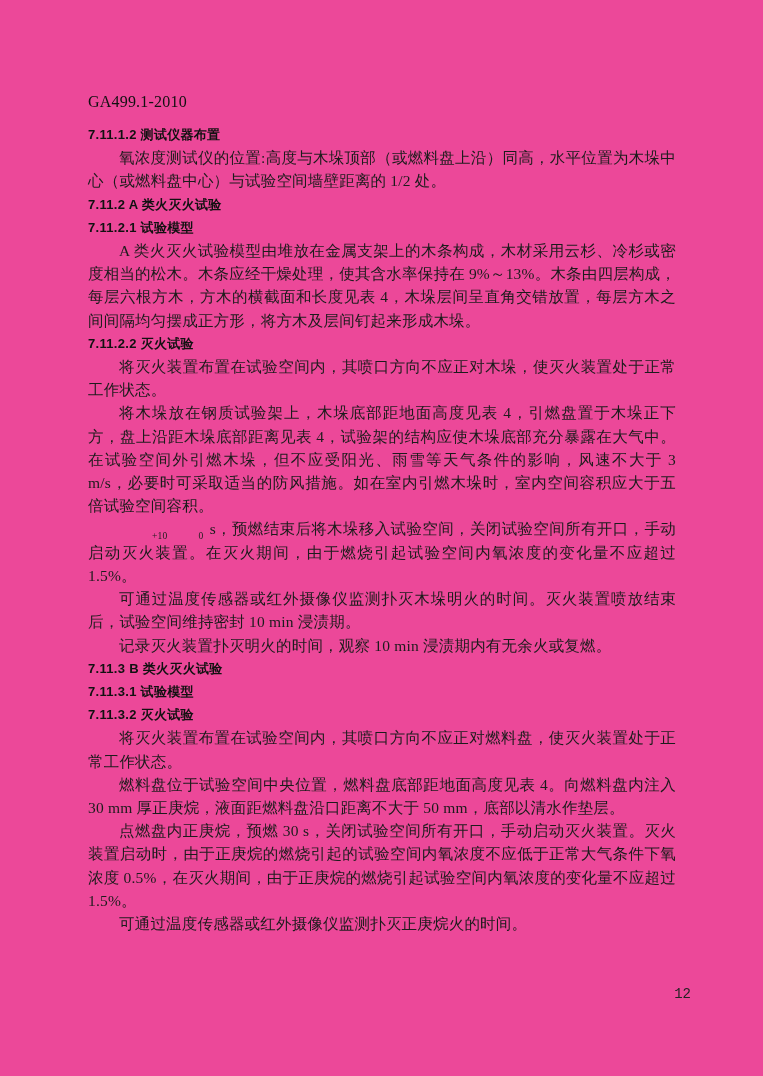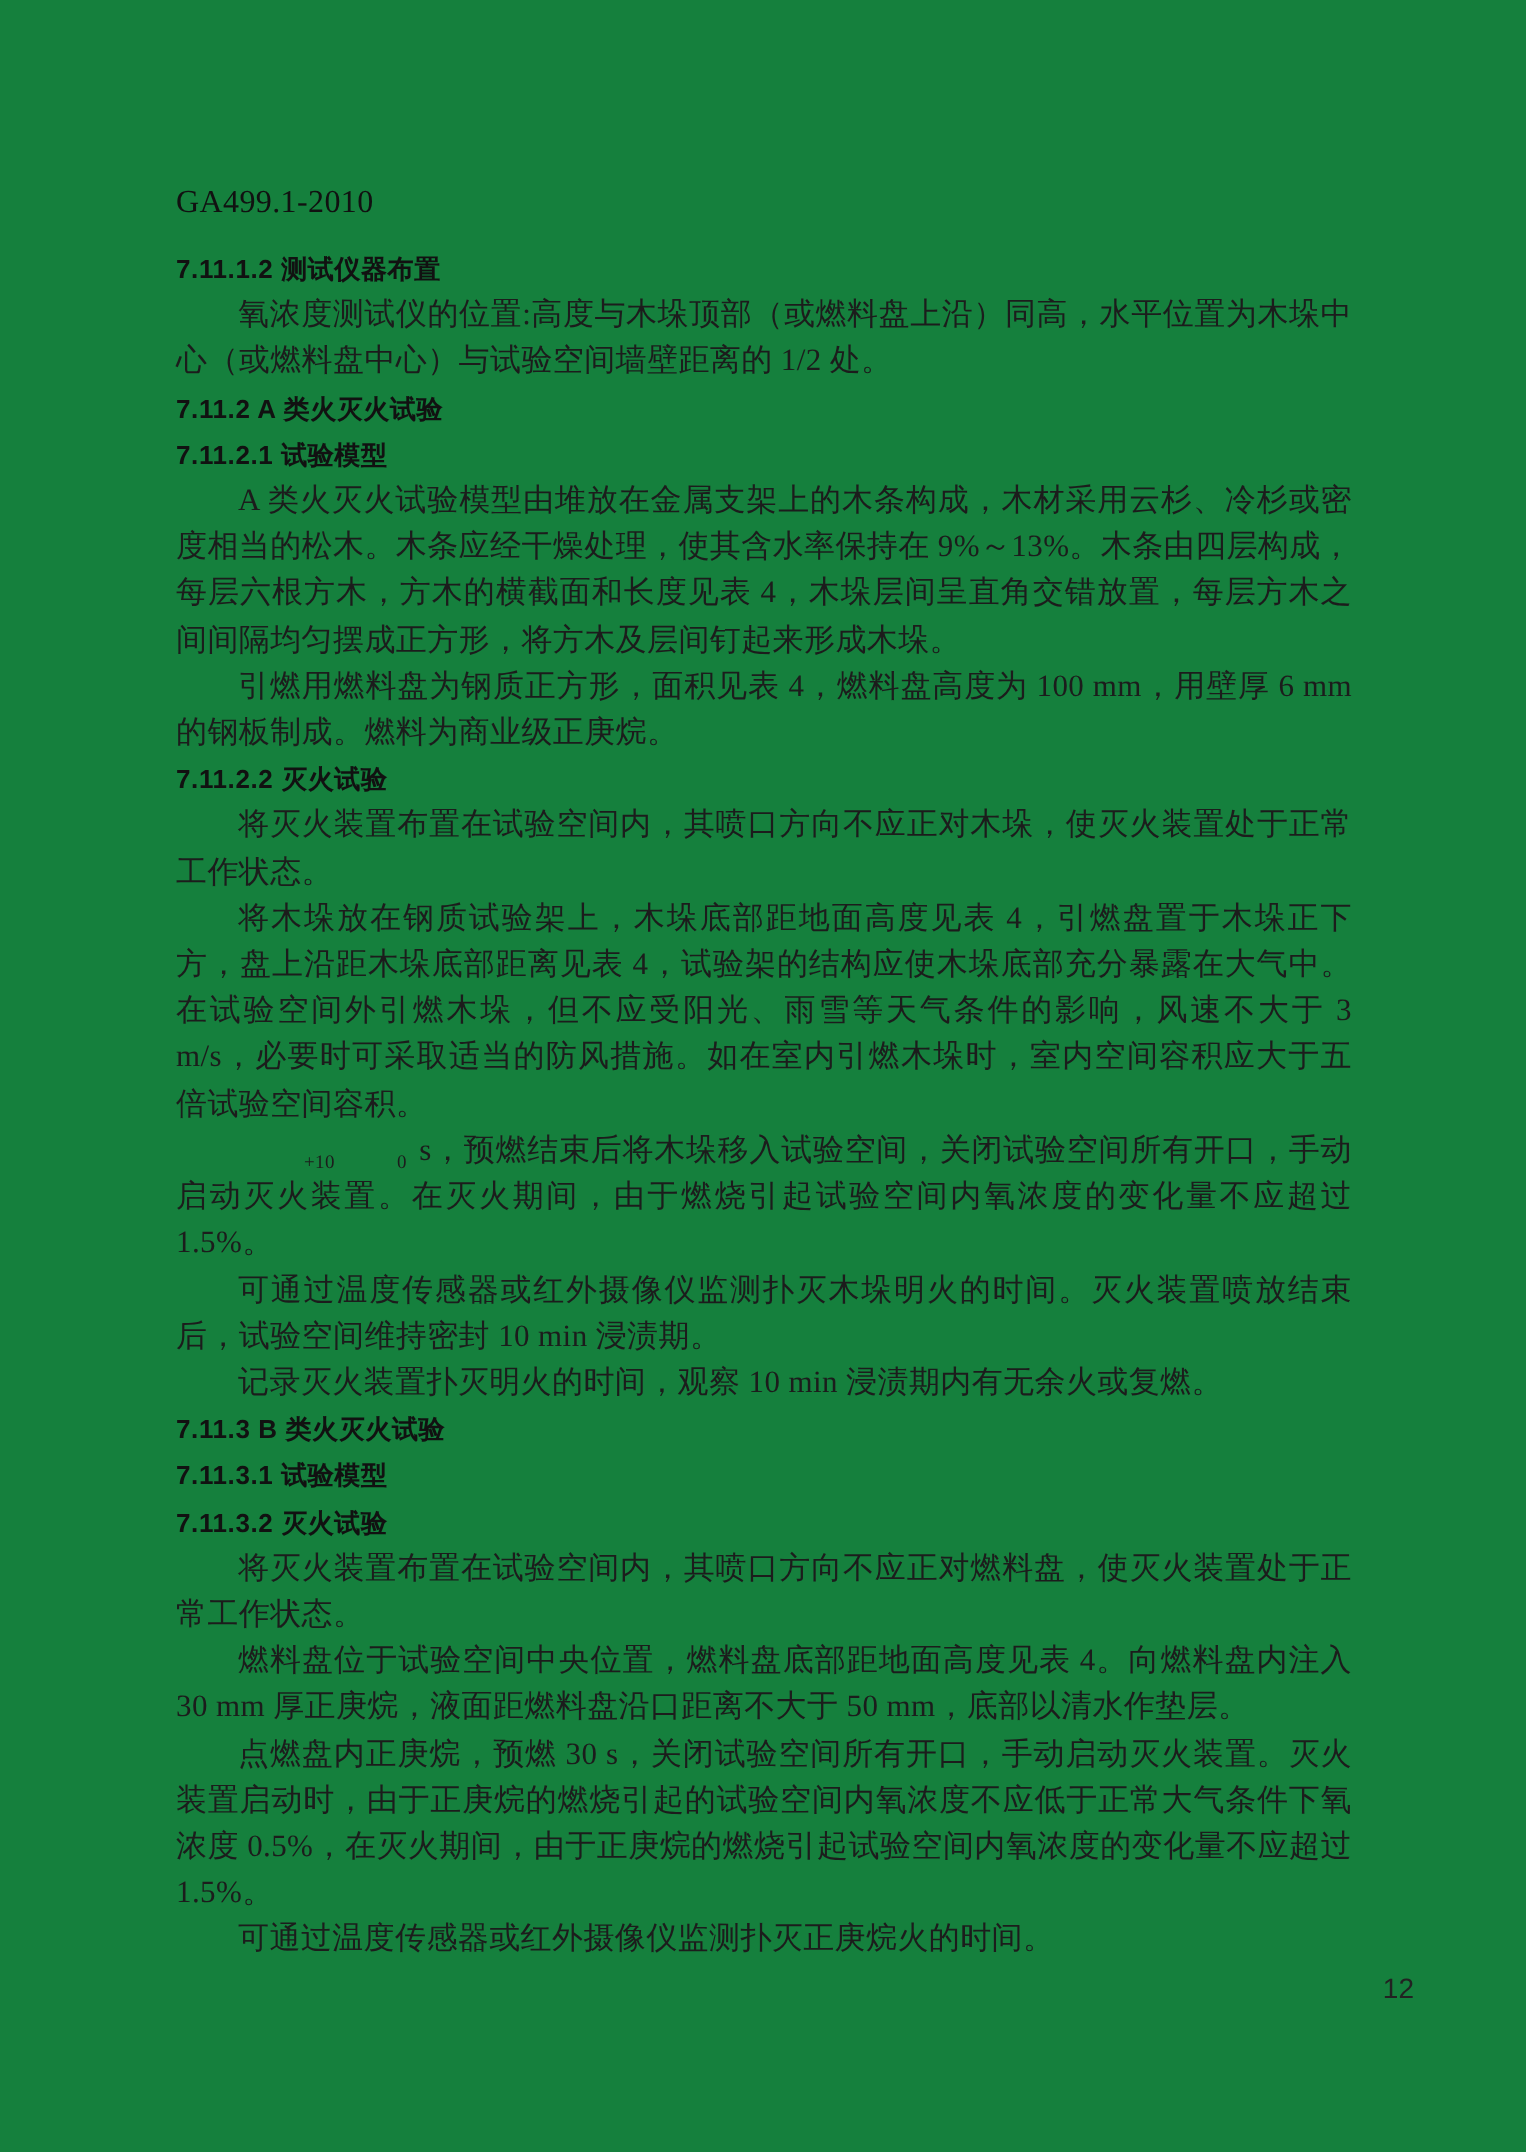--- a/index.html
+++ b/index.html
@@ -13,21 +13,21 @@
     font-family: "Liberation Serif", "DejaVu Serif", serif;
     color: #191919;
     overflow: hidden;
   }
   .page {
     position: relative;
     width: 763px;
     height: 1076px;
     box-sizing: border-box;
     padding: 93px 87px 0 88px;
-    background: #15803d;
+    background: #ec4899;
   }
   .running-header {
     font-size: 16px;
     line-height: 17px;
     font-family: "Liberation Serif", "DejaVu Serif", serif;
     color: #111111;
     margin-bottom: 13px;
     letter-spacing: 0.2px;
   }
   .content {
@@ -64,42 +64,41 @@
   }
   .tol .tol-sup,
   .tol .tol-sub {
     display: block;
     line-height: 10px;
     height: 10px;
   }
   .page-number {
     position: absolute;
     top: 986px;
-    right: 56px;
+    right: 72px;
     font-size: 14px;
-    font-family: Liberation Sans, sans-serif;
+    font-family: Liberation Mono, monospace;
     color: #222222;
   }
 </style>
 </head>
 <body>
 
 <div class="page">
 
   <div class="running-header">GA499.1-2010</div>
 
   <div class="content">
 
     <h3 class="hd">7.11.1.2 测试仪器布置</h3>
     <p class="para">氧浓度测试仪的位置:高度与木垛顶部（或燃料盘上沿）同高，水平位置为木垛中心（或燃料盘中心）与试验空间墙壁距离的 1/2 处。</p>
 
     <h3 class="hd">7.11.2 A 类火灭火试验</h3>
     <h3 class="hd">7.11.2.1 试验模型</h3>
     <p class="para">A 类火灭火试验模型由堆放在金属支架上的木条构成，木材采用云杉、冷杉或密度相当的松木。木条应经干燥处理，使其含水率保持在 9%～13%。木条由四层构成，每层六根方木，方木的横截面和长度见表 4，木垛层间呈直角交错放置，每层方木之间间隔均匀摆成正方形，将方木及层间钉起来形成木垛。</p>
-    <p class="para">引燃用燃料盘为钢质正方形，面积见表 4，燃料盘高度为 100 mm，用壁厚 6 mm 的钢板制成。燃料为商业级正庚烷。</p>
 
     <h3 class="hd">7.11.2.2 灭火试验</h3>
     <p class="para">将灭火装置布置在试验空间内，其喷口方向不应正对木垛，使灭火装置处于正常工作状态。</p>
     <p class="para">将木垛放在钢质试验架上，木垛底部距地面高度见表 4，引燃盘置于木垛正下方，盘上沿距木垛底部距离见表 4，试验架的结构应使木垛底部充分暴露在大气中。在试验空间外引燃木垛，但不应受阳光、雨雪等天气条件的影响，风速不大于 3 m/s，必要时可采取适当的防风措施。如在室内引燃木垛时，室内空间容积应大于五倍试验空间容积。</p>
 
     <p class="para"><span class="tol">
           <span class="tol-sup">+10</span>
           <span class="tol-sub">0</span>
         </span><span> s，预燃结束后将木垛移入试验空间，关闭试验空间所有开口，手动启动灭火装置。在灭火期间，由于燃烧引起试验空间内氧浓度的变化量不应超过 1.5%。</span></p>
 

